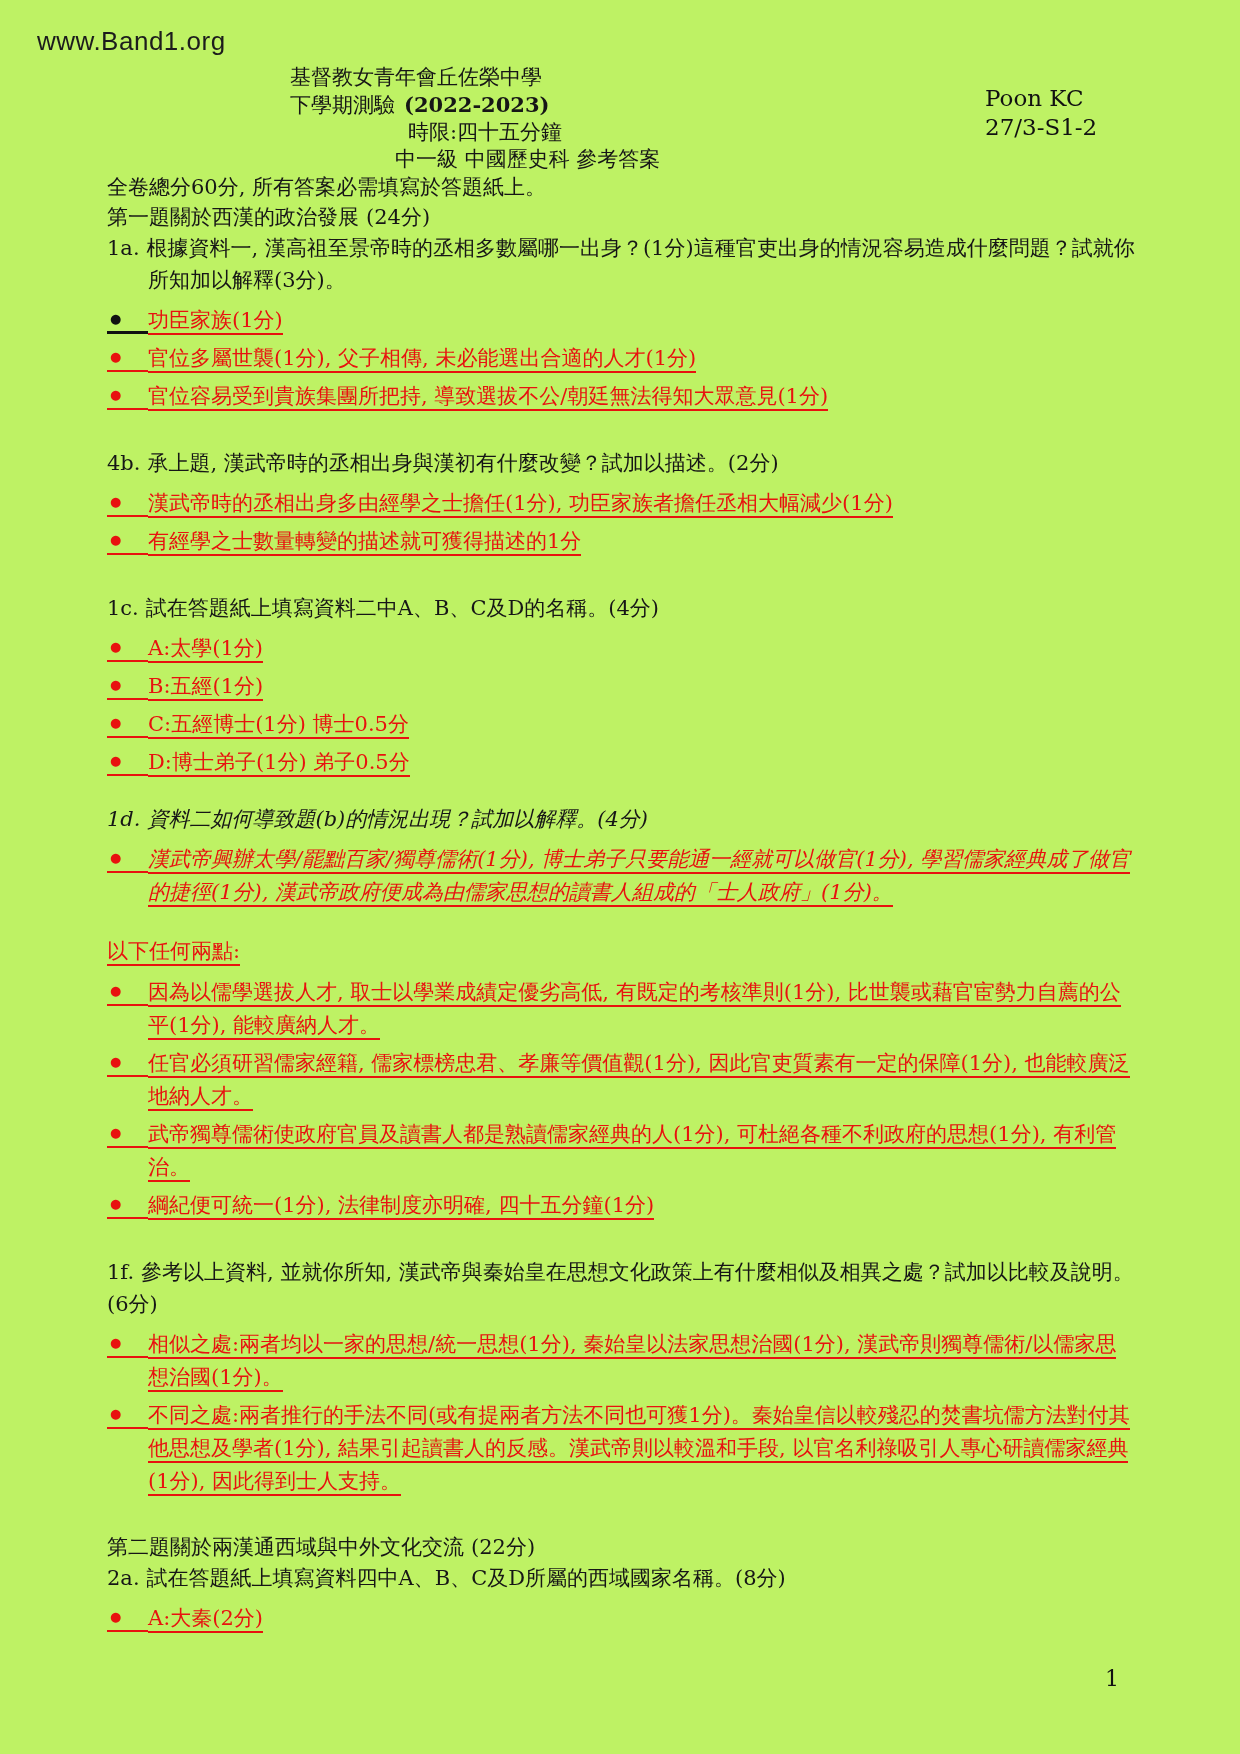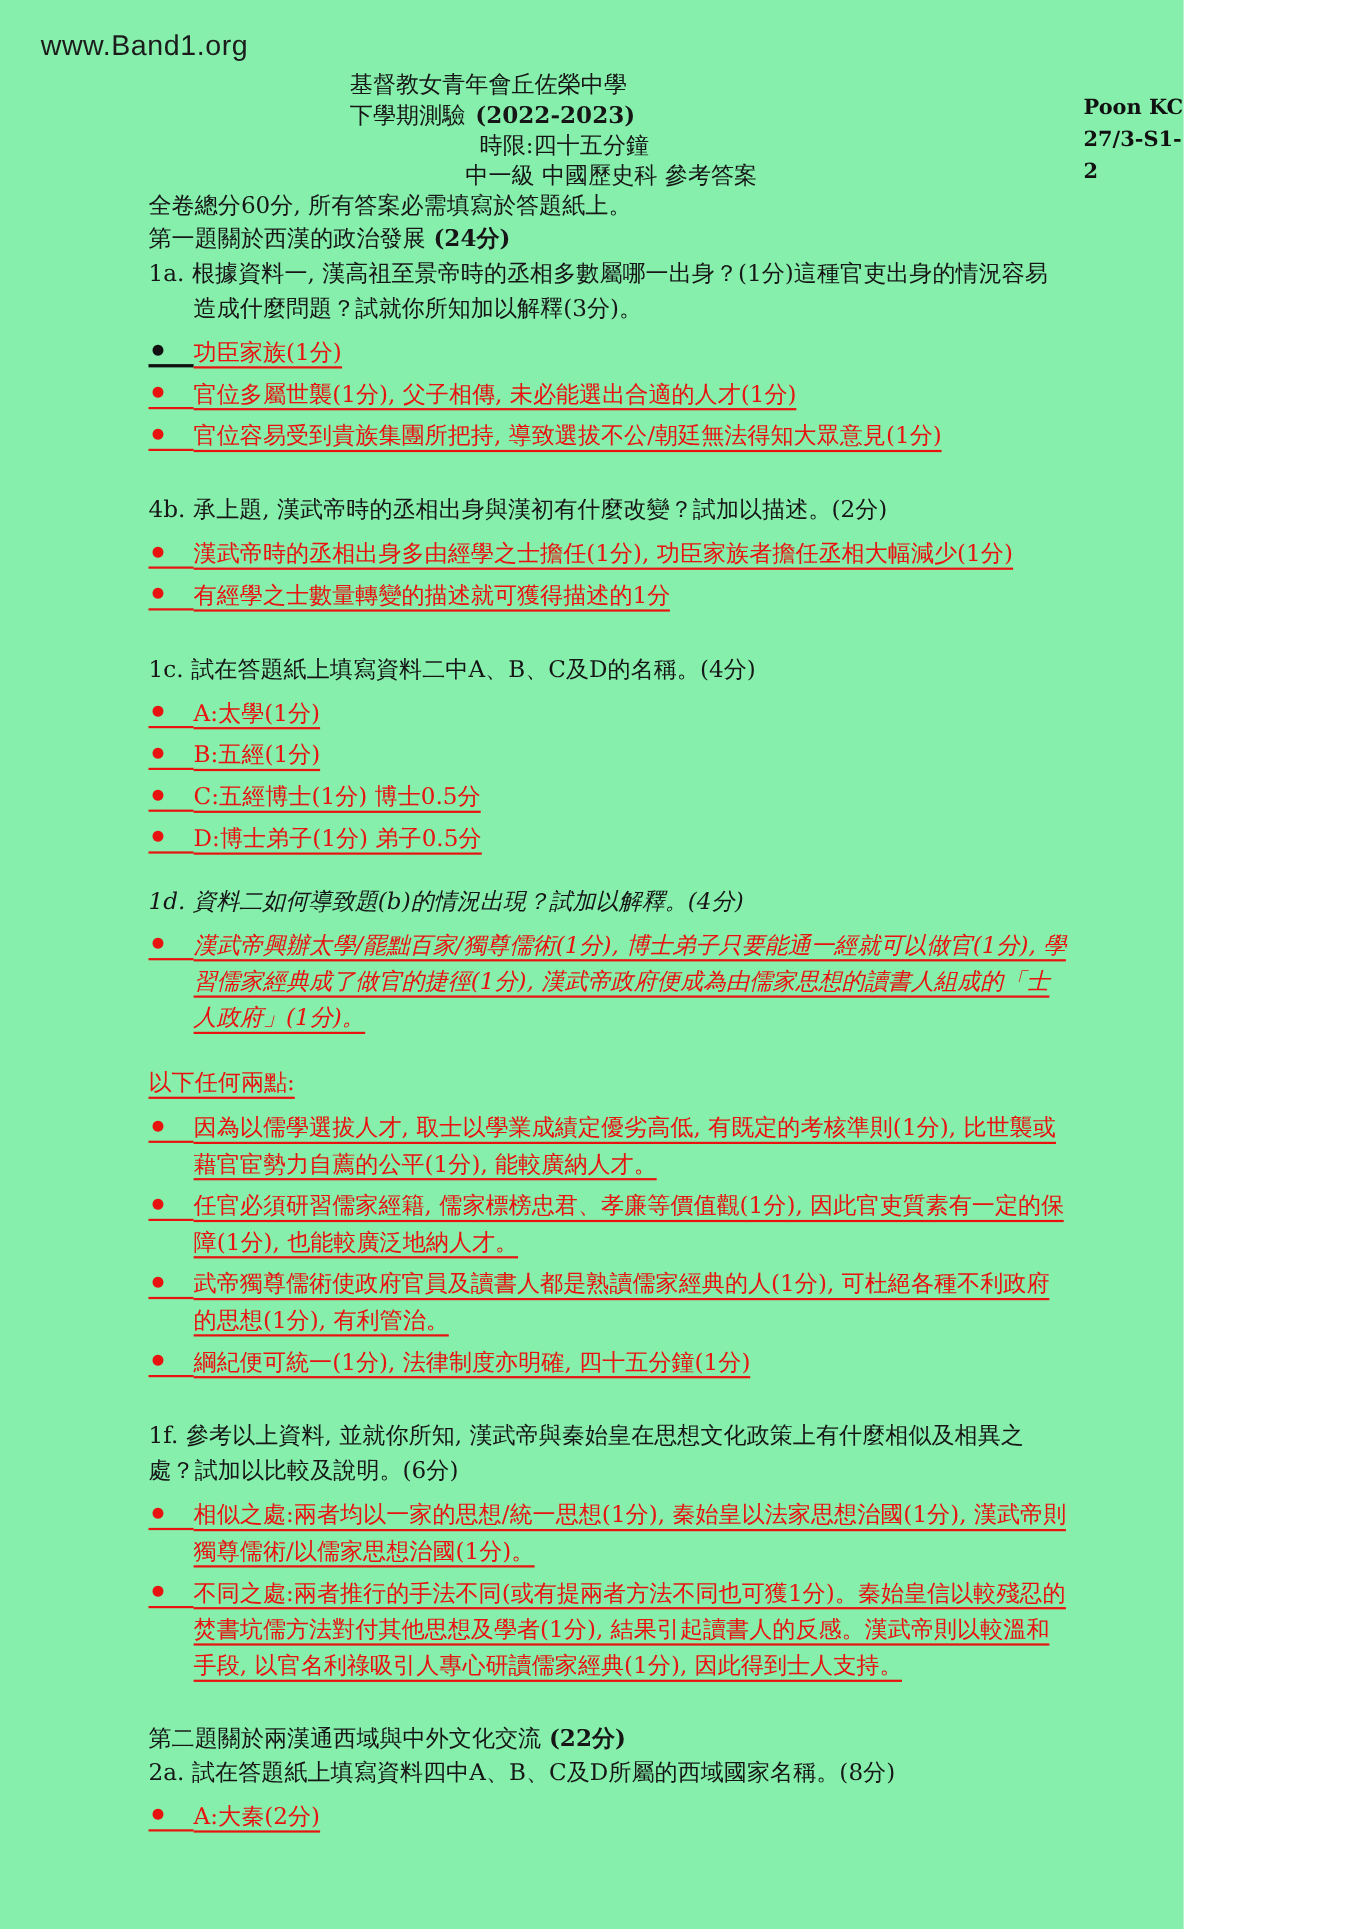--- a/index.html
+++ b/index.html
@@ -1,47 +1,46 @@
 <!DOCTYPE html>
 <html style="--answer_red: #e8120f;"><head>
 <meta charset="utf-8">
 <style>
   html,body { margin:0; padding:0; background:#ffffff; }
   .page {
     position:relative;
-    width:1048px;
+    width:1240px;
     min-height:1754px;
-    background:#86efac;
+    background:#bef264;
     color:#161616;
     font-family:"DejaVu Serif","Liberation Serif",serif;
     overflow:hidden;
-    padding-left:28px;
   }
   .watermark {
     position:absolute; top:26px; left:37px;
     font-family:"Liberation Sans","DejaVu Sans",sans-serif;
     font-size:26px; color:#1c1c1c; letter-spacing:0.5px;
   }
   .corner {
     position:absolute; top:84px; left:985px;
-    font-weight:bold; font-size:19px; line-height:29px;
+    font-weight:normal; font-size:23px; line-height:29px;
     color:#111;
   }
   .content { margin:0 104px 0 107px; padding-top:64px; font-size:21px; }
 
   .h-line { line-height:27px; }
   .h-school, .h-term { padding-left:183px; }
   .h-subject { padding-left:288px; }
   .h-time { padding-left:301px; }
   .h-year { font-weight:bold; margin-left:9px; }
 
   .plain { margin:0; line-height:29px; }
 
   .sec-title { margin:0; line-height:30px; }
-  .marks { font-weight:bold; margin-left:7px; }
+  .marks { font-weight:normal; margin-left:7px; }
 
   .q { margin:0; line-height:32px; }
   .hang { padding-left:41px; text-indent:-41px; }
   .qlabel { margin-right:7px; }
   .qsans {
     font-family:"Liberation Sans","DejaVu Sans",sans-serif;
     font-weight:bold;
   }
 
   .gap-xl { margin-top:34px; }

